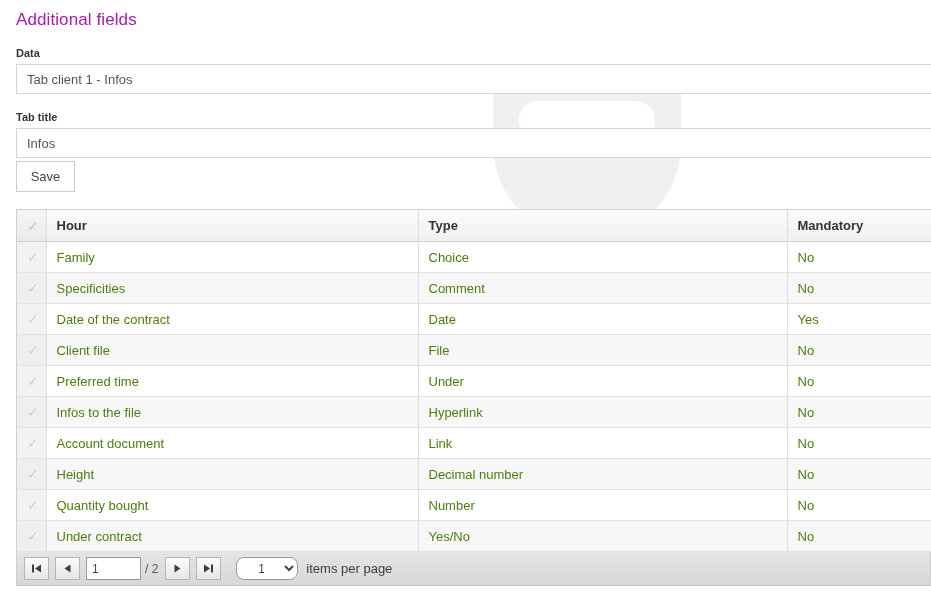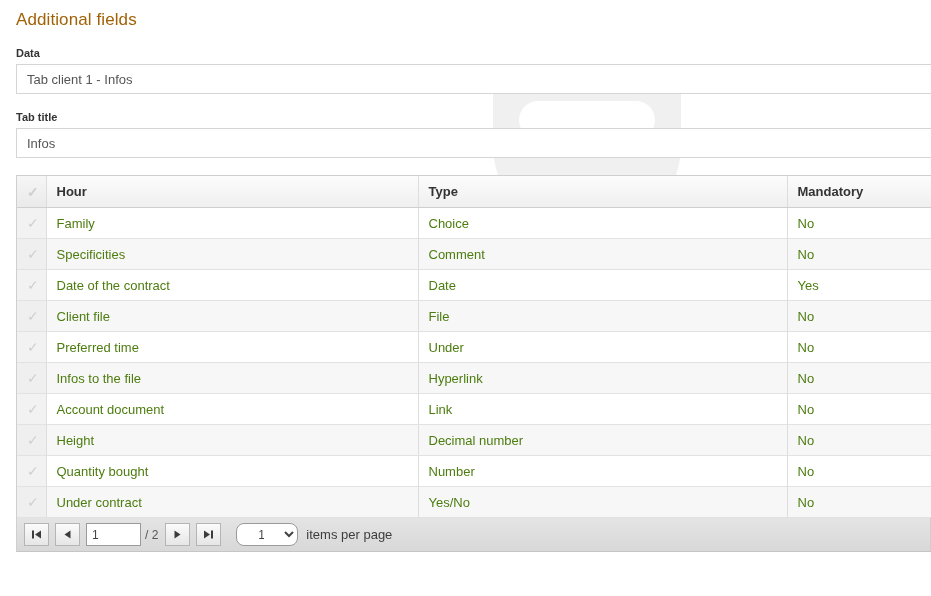--- a/index.html
+++ b/index.html
@@ -30,21 +30,21 @@
 
   
   #page {
     position: relative;
     z-index: 1;
     padding: 0;
   }
 
   
   .page-title {
-    color: #a16207;
+    color: #a21caf;
     font-size: 17px;
     font-weight: normal;
     margin: 0;
     padding: 10px 16px 0 16px;
     letter-spacing: 0.1px;
   }
 
   
   .form-area {
     padding: 0 0 0 0;
@@ -232,20 +232,23 @@
   <h1 class="page-title">Additional fields</h1>
 
   <div class="form-area">
 
     <div class="field-label">Data</div>
     <input class="text-input" type="text" value="Tab client 1 - Infos" style="">
 
     <div class="field-label">Tab title</div>
     <input class="text-input" type="text" value="Infos" style="">
 
+    <div class="save-row">
+      <button class="btn-save">Save</button>
+    </div>
   </div>
 
   <div class="grid-wrap">
     <table class="grid">
       <colgroup>
         <col class="c-check">
           <col class="c-label">
           <col class="c-type">
           <col class="c-mand">
       </colgroup>

